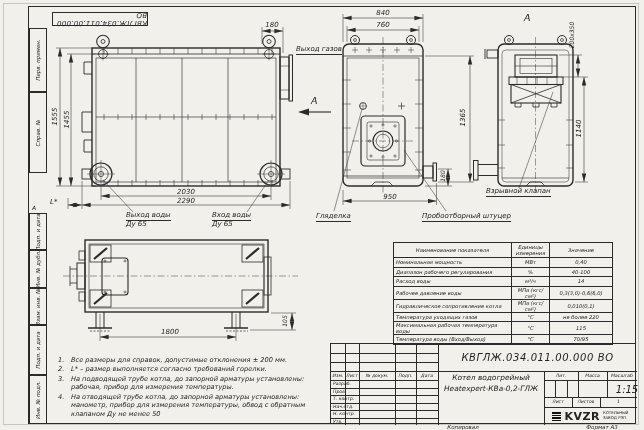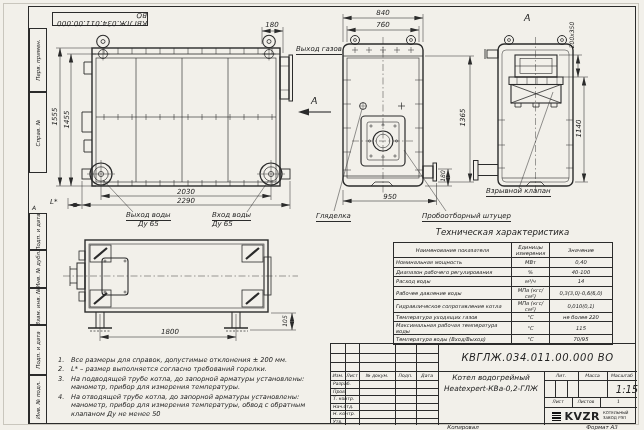--- a/index.html
+++ b/index.html
@@ -246,21 +246,21 @@
     </div>
   <div class="t" style="left:32px;top:205px;font-size:6px;">А</div>
 
   <div class="t vt" style="left:35px;top:113px;width:40px;">1555</div>
   <div class="t vt" style="left:47px;top:116px;width:40px;">1455</div>
   <div class="t c" style="left:257px;top:22px;width:30px;">180</div>
   <div class="t c" style="left:156px;top:189px;width:60px;">2030</div>
   <div class="t c" style="left:156px;top:198px;width:60px;">2290</div>
   <div class="t" style="left:50px;top:199px;">L*</div>
 
-  <div class="t" style="left:126px;top:212px;text-align:center;">
+  <div class="t" style="left:126px;top:212px;">
     <span class="shelf">Выход воды</span><br>
     <span>Ду 65</span>
   </div>
   <div class="t" style="left:212px;top:212px;">
     <span class="shelf">Вход воды</span><br>
     <span>Ду 65</span>
   </div>
 
   <div class="t" style="left:296px;top:46px;">
     <span class="shelf">Выход газов</span>
@@ -283,21 +283,20 @@
     <span class="shelf">Взрывной клапан</span>
   </div>
 
   <div class="t" style="left:524px;top:13px;font-size:9.5px;">А</div>
   <div class="t vt" style="left:552px;top:32px;width:40px;font-size:6px;">200х350</div>
   <div class="t vt" style="left:559px;top:125px;width:40px;">1140</div>
 
   <div class="t c" style="left:140px;top:329px;width:60px;">1800</div>
   <div class="t vt" style="left:270px;top:318px;width:30px;font-size:6px;">105</div>
 
-  <div class="ttitle">Техническая характеристика</div>
   <table class="tech">
     <colgroup>
         <col style="width:118px">
         <col style="width:38px">
         <col style="width:63px">
       </colgroup>
     <tbody>
         <tr>
       <th>Наименование показателя</th>
       <th>Единицы измерения</th>
@@ -350,21 +349,21 @@
     <div class="note">
         <span class="n">1.</span>
         <span class="x">Все размеры для справок, допустимые отклонения ± 200 мм.</span>
       </div>
     <div class="note">
         <span class="n">2.</span>
         <span class="x">L* – размер выполняется согласно требований горелки.</span>
       </div>
     <div class="note">
         <span class="n">3.</span>
-        <span class="x">На подводящей трубе котла, до запорной арматуры установлены: манометр, прибор для измерения температуры.</span>
+        <span class="x">На подводящей трубе котла, до запорной арматуры установлены: рабочая, прибор для измерения температуры.</span>
       </div>
     <div class="note">
         <span class="n">4.</span>
         <span class="x">На отводящей трубе котла, до запорной арматуры установлены: манометр, прибор для измерения температуры, обвод с обратным клапаном Ду не менее 50</span>
       </div>
   </div>
 
   <div class="tb">
     <span class="v" style="left:14px;top:0;height:81px;"></span>
     <span class="v" style="left:28px;top:0;height:81px;"></span>

